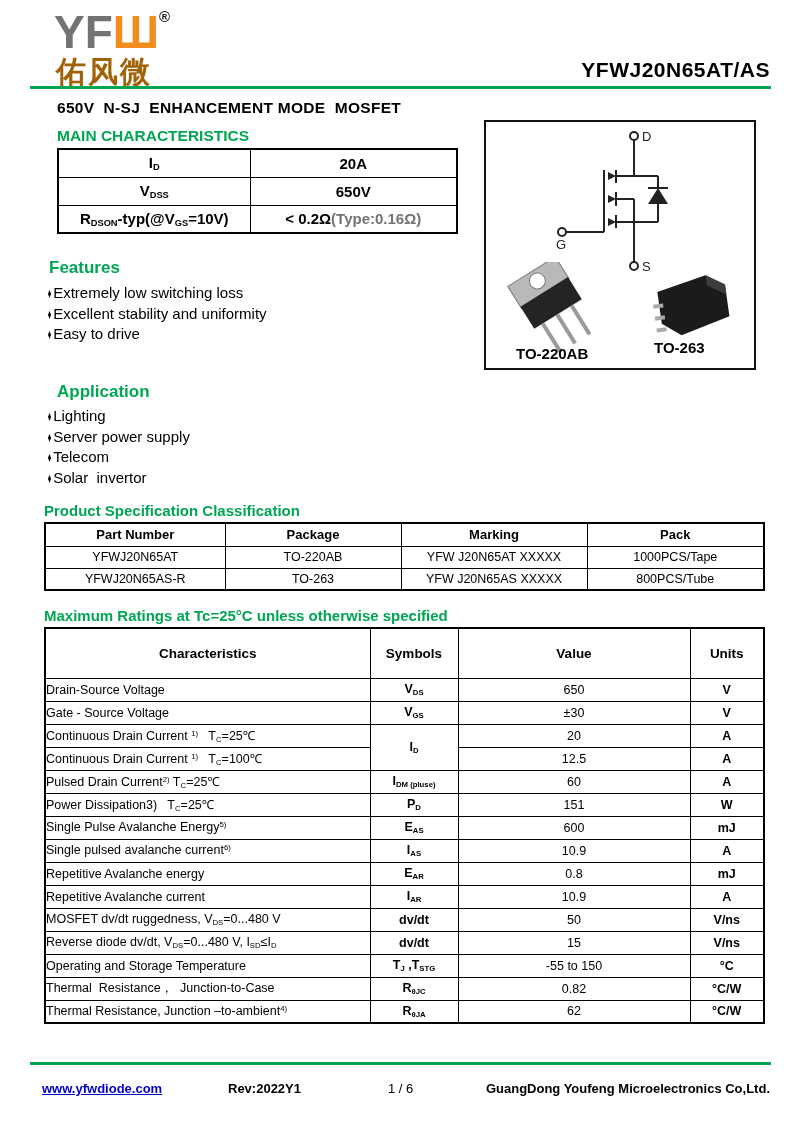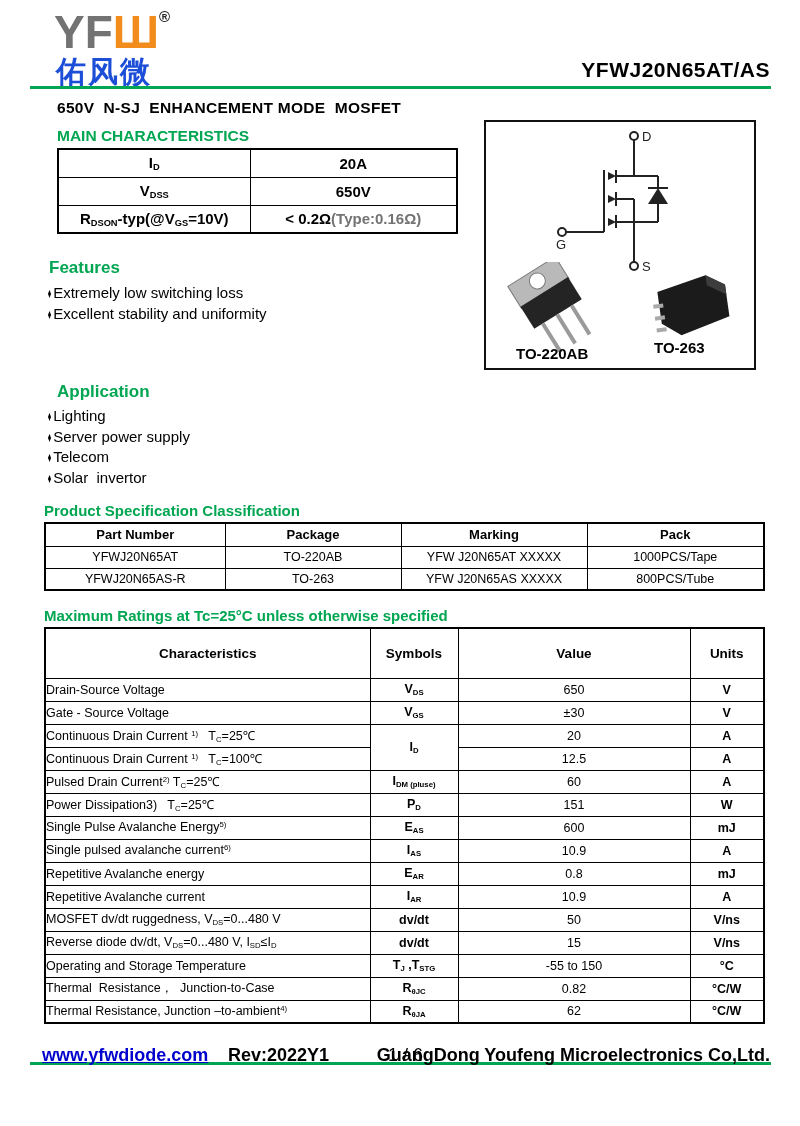--- a/index.html
+++ b/index.html
@@ -11,21 +11,21 @@
   .abs { position:absolute; }
   sub { font-size:0.62em; vertical-align:-0.25em; font-weight:inherit; }
   sup { font-size:0.62em; vertical-align:0.55em; font-weight:inherit; }
   .red { color:#737373; }
 
   
   .logo-line1 { left:54px; top:8px; font-size:46px; font-weight:800; line-height:1.05; letter-spacing:0px; }
   .logo-green { color:#737373; }
   .logo-orange { color:#F28C1D; }
   .logo-reg { font-size:15px; color:#222; vertical-align:26px; font-weight:bold; }
-  .logo-cn { left:56px; top:52px; font-size:30px; font-weight:bold; color:#1d4ed8; letter-spacing:2px; }
+  .logo-cn { left:56px; top:52px; font-size:30px; font-weight:bold; color:#a16207; letter-spacing:2px; }
   .part-number { top:58px; right:30px; font-size:21px; font-weight:bold; letter-spacing:0.5px; }
   .rule { left:30px; width:741px; height:3px; background:#00A651; }
   .rule-top { top:86px; }
   .rule-bottom { top:1062px; }
 
   .doc-title { left:57px; top:99px; font-size:15.5px; font-weight:bold; white-space:pre; letter-spacing:0.3px; }
   .mc-heading { left:57px; top:127px; font-size:15.5px; font-weight:bold; color:#00A651; }
 
   table { border-collapse:collapse; table-layout:fixed; }
   td, th { border:1px solid #000; overflow:hidden; }
@@ -53,21 +53,21 @@
 
   .mr-heading { left:44px; top:607px; font-size:15px; font-weight:bold; color:#00A651; }
   .mr-table { left:44px; top:627px; width:719px; border:2px solid #000; }
   .mr-table th { height:50px; font-size:13.5px; font-weight:bold; text-align:center; }
   .mr-table td { height:23px; font-size:12.5px; }
   .mr-char { text-align:left; white-space:pre; }
   .mr-sym { text-align:center; font-weight:bold; font-size:13px; }
   .mr-val { text-align:center; }
   .mr-unit { text-align:center; font-weight:bold; font-size:13px; }
 
-  .footer-item { top:1045px; font-size:18px; font-weight:bold; }
+  .footer-item { top:1081px; font-size:13px; font-weight:bold; }
   .footer-link { left:42px; color:#0000CC; text-decoration:underline; }
   .footer-rev { left:228px; }
   .footer-page { left:388px; font-weight:normal; }
   .footer-company { right:30px; }
 
   svg { display:block; }
 </style>
 </head>
 <body>
 
@@ -157,20 +157,21 @@
   </svg>
 
   <div class="abs pkg-label-1">TO-220AB</div>
   <div class="abs pkg-label-2">TO-263</div>
 </div>
 
 <div class="abs section-heading features-heading">Features</div>
 <div class="abs feat-list features-list">
     <div class="feat-item"><span class="bullet">♦</span>Extremely low switching loss</div>
     <div class="feat-item"><span class="bullet">♦</span>Excellent stability and uniformity</div>
+    <div class="feat-item"><span class="bullet">♦</span>Easy to drive</div>
   </div>
 
 <div class="abs section-heading application-heading">Application</div>
 <div class="abs feat-list application-list">
     <div class="feat-item"><span class="bullet">♦</span>Lighting</div>
     <div class="feat-item"><span class="bullet">♦</span>Server power supply</div>
     <div class="feat-item"><span class="bullet">♦</span>Telecom</div>
     <div class="feat-item"><span class="bullet">♦</span>Solar  invertor</div>
   </div>
 

